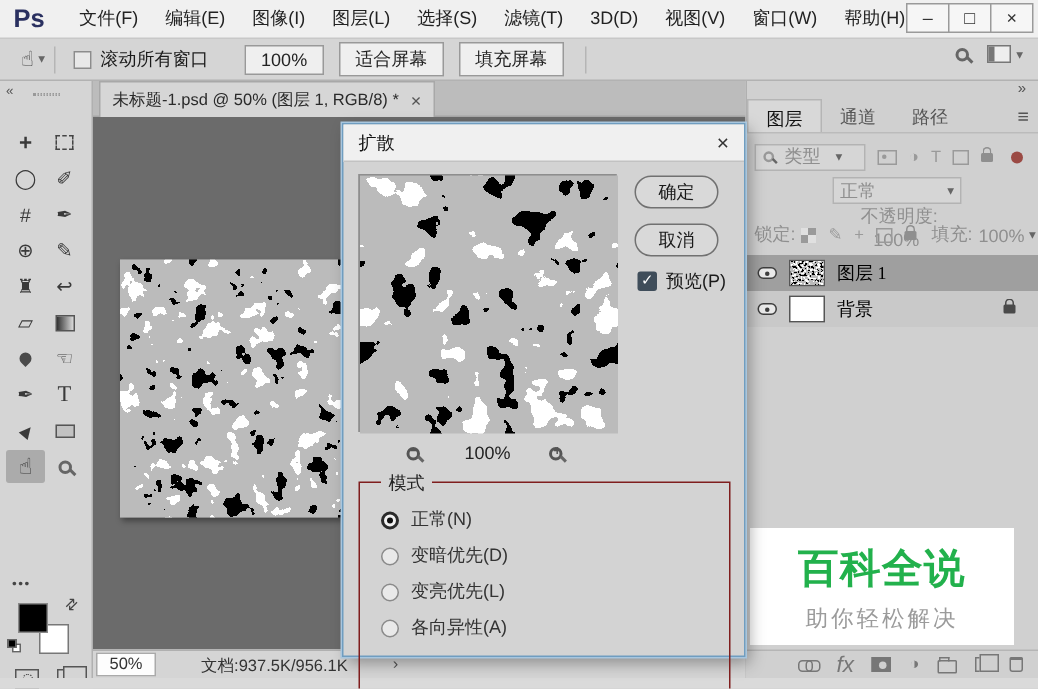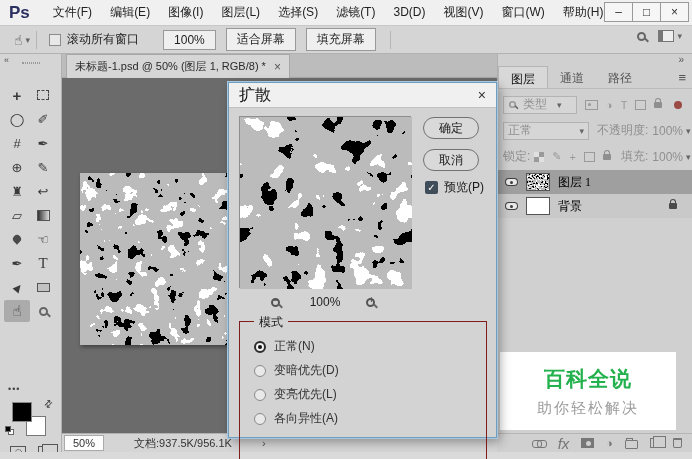--- a/index.html
+++ b/index.html
@@ -74,21 +74,21 @@
   #status-zoom { background:#fdfdfd; border:1px solid #aaa; padding:1px 8px; margin-left:2px; }
   #status-doc { margin-left:30px; }
   #status-chev { margin-left:30px; color:#555; }
   #bottomstrip { left:0; top:452px; width:692px; height:7px; background:#dadada; }
   #left-bottom { left:0; top:452px; width:62px; height:7px; background:#dadada; }
 
   
   #dialog { left:228px; top:82px; width:269px; height:356px; background:#d3d3d3;
             border:1px solid #6f9dc0; box-shadow:0 0 0 1px #a8c6de, 3px 4px 10px rgba(0,0,0,.35); z-index:10; }
   #dlg-title { height:25px; background:#f0f0f0; border-bottom:1px solid #c2c2c2; display:flex; align-items:center; }
-  #dlg-title .t { margin-left:10px; font-size:16px; color:#111; }
+  #dlg-title .t { margin-left:10px; font-size:12px; color:#111; }
   #dlg-close { position:absolute; right:10px; top:4px; font-size:14px; color:#333; }
   #dlg-preview { position:absolute; left:10px; top:33px; width:172px; height:172px; border:1px solid #8e8e8e; background:#7f7f7f; }
   .dlg-btn { position:absolute; left:194px; width:56px; height:22px; border:1px solid #717171; border-radius:11px;
              background:#d9d9d9; text-align:center; line-height:20px; font-size:12px; color:#1a1a1a; }
   #btn-ok { top:34px; } #btn-cancel { top:66px; }
   #dlg-preview-check { position:absolute; left:196px; top:96px; display:flex; align-items:center; }
   #dlg-preview-check .cb { width:13px; height:13px; background:#3f4d5a; border-radius:2px; color:#fff;
                             font-size:10px; text-align:center; line-height:13px; margin-right:6px; }
   #dlg-zoomrow { position:absolute; left:10px; top:212px; width:172px; display:flex; align-items:center; justify-content:center; }
   .magz { position:relative; width:13px; height:13px; }
@@ -140,21 +140,21 @@
   .maskico::after { content:""; position:absolute; left:3.5px; top:2px; width:5px; height:5px; background:#d0d0d0; border-radius:50%; }
   .folder { width:13px; height:9px; border:1px solid #777; border-radius:1px; position:relative; margin-top:3px; }
   .folder::before { content:""; position:absolute; left:0; top:-3px; width:5px; height:2px; border:1px solid #777; border-bottom:none; }
   .newlayer { width:11px; height:10px; border:1px solid #777; position:relative; }
   .newlayer::after { content:""; position:absolute; left:2px; top:-3px; width:11px; height:10px; border:1px solid #777; background:#d0d0d0; }
   .trash { width:9px; height:10px; border:1px solid #777; border-top:2px solid #777; border-radius:1px 1px 2px 2px; }
 
   
   #watermark { left:500px; top:352px; width:176px; height:78px; background:#fff; z-index:5;
                display:flex; flex-direction:column; align-items:center; justify-content:center; }
-  #wm-title { font-size:21px; font-weight:bold; color:#22b14c; letter-spacing:1px; }
+  #wm-title { font-size:27px; font-weight:bold; color:#22b14c; letter-spacing:1px; }
   #wm-sub { font-size:15px; color:#9b9b9b; margin-top:6px; letter-spacing:2px; }
 </style>
 </head>
 <body>
 
 <div id="titlebar" class="abs">
   <span id="ps-logo">Ps</span>
   <span class="menu-item">文件(F)</span>
   <span class="menu-item">编辑(E)</span>
   <span class="menu-item">图像(I)</span>
@@ -308,21 +308,21 @@
       <span class="chev" style="margin-left:10px;">▾</span>
     </div>
     <span class="pic-ico" style="margin-left:8px;"></span>
     <span class="sicon">◑</span>
     <span class="sicon">T</span>
     <span class="frame-ico"></span>
     <span class="lockico"></span>
     <span class="red-dot"></span>
   </div>
 
-  <div class="prow" style="top:64px;">
+  <div class="prow" style="top:64px;flex-direction:column;">
     <div class="dim-box" style="margin-left:5px;width:86px;justify-content:space-between;">
       <span>正常</span>
       <span class="chev">▾</span>
     </div>
     <span style="margin-left:8px;">不透明度:</span>
     <span style="margin-left:4px;color:#8f8f8f;">100%</span>
     <span class="chev">▾</span>
   </div>
 
   <div class="prow" style="top:90px;">

